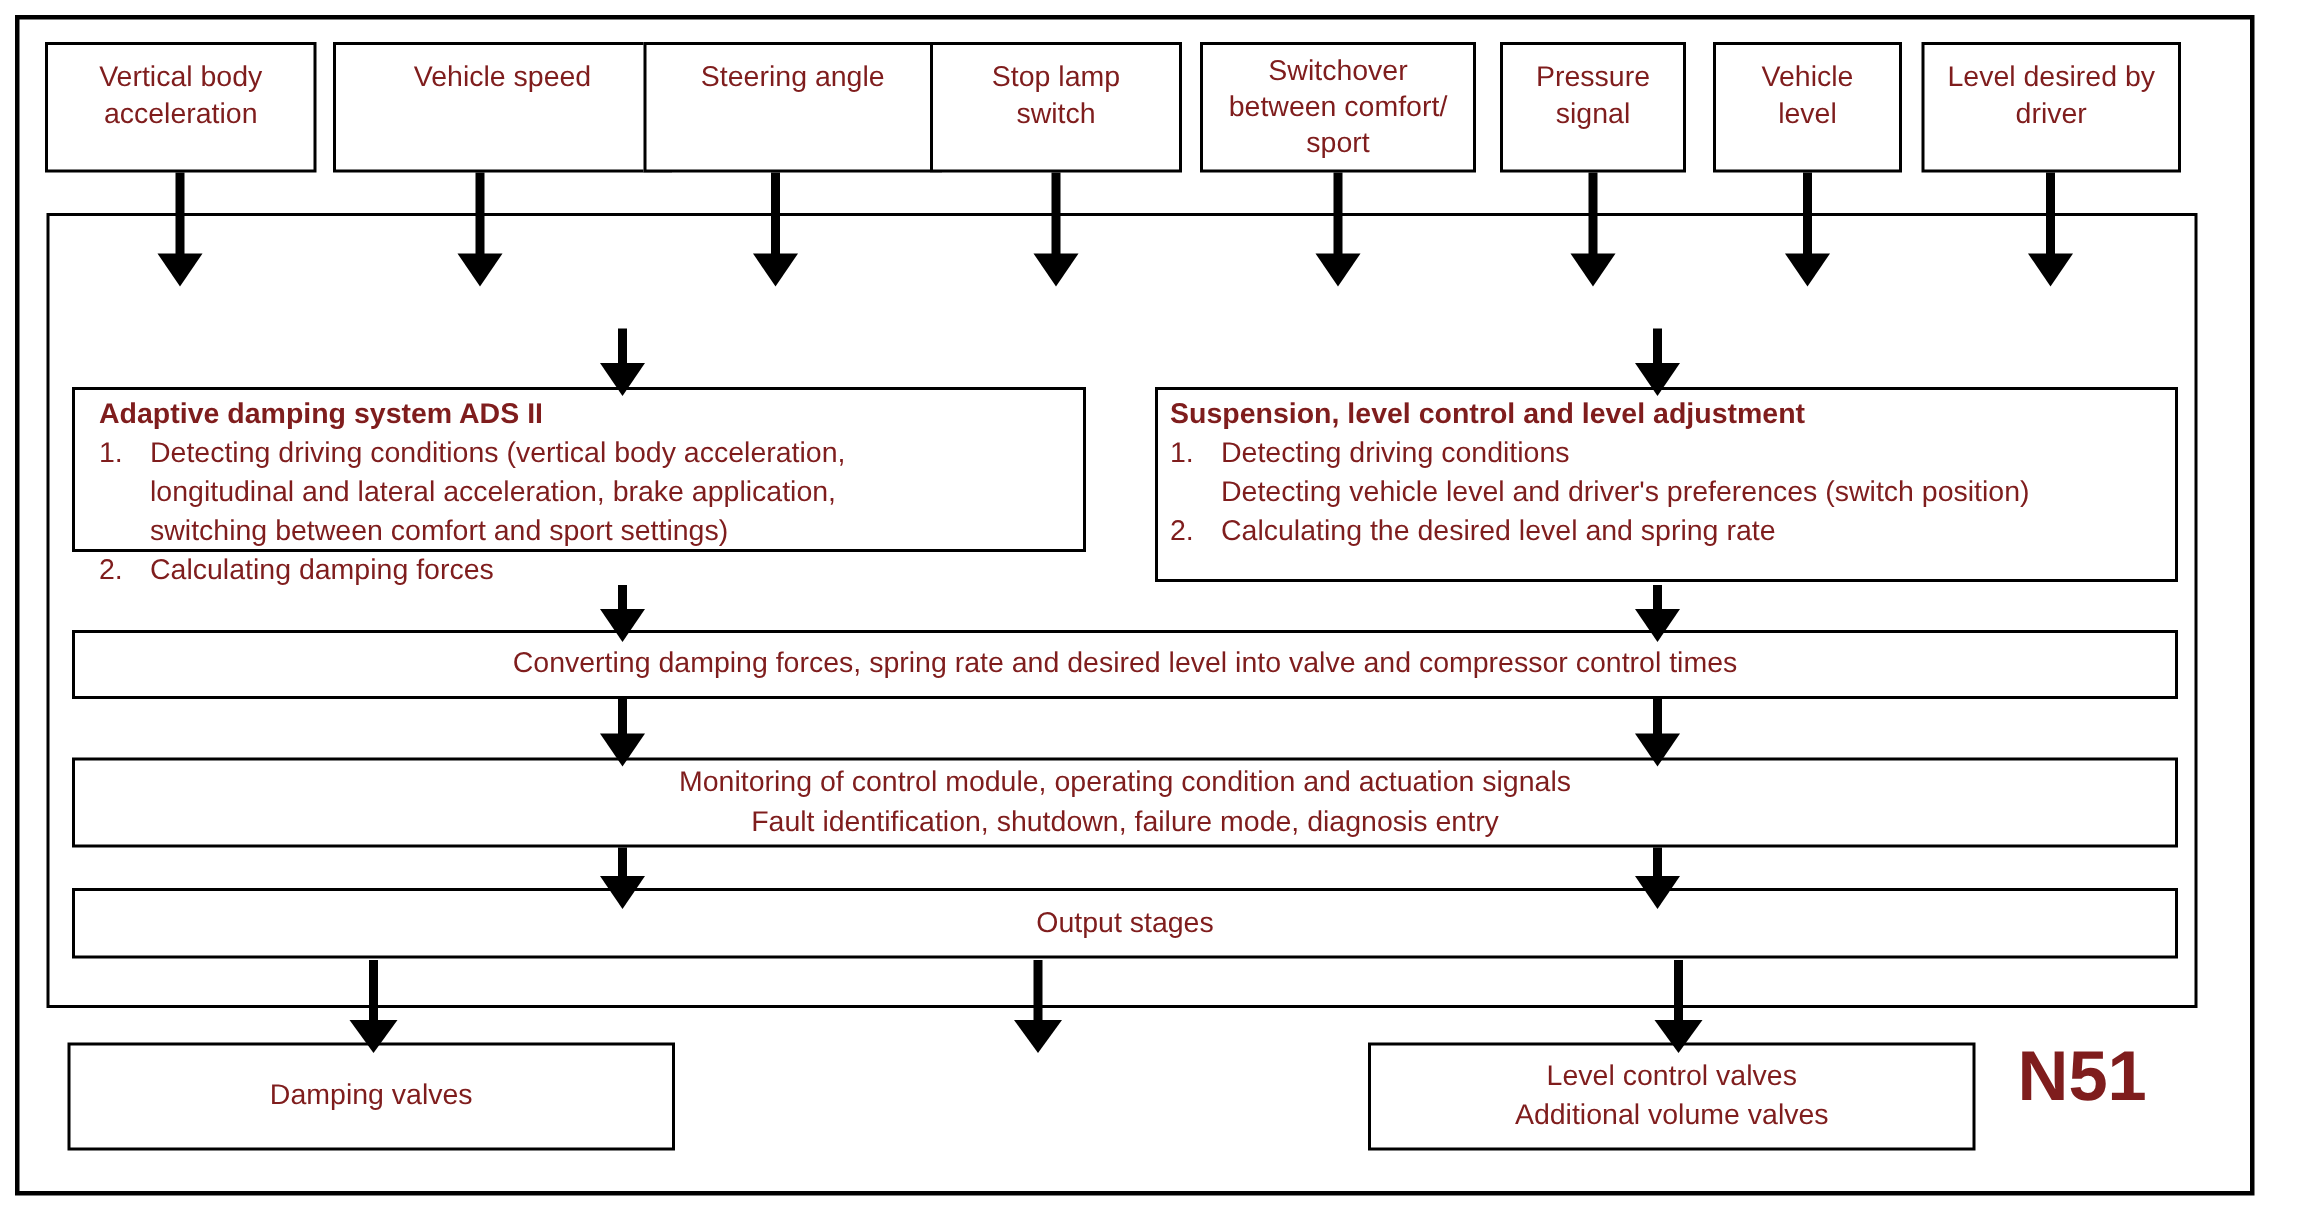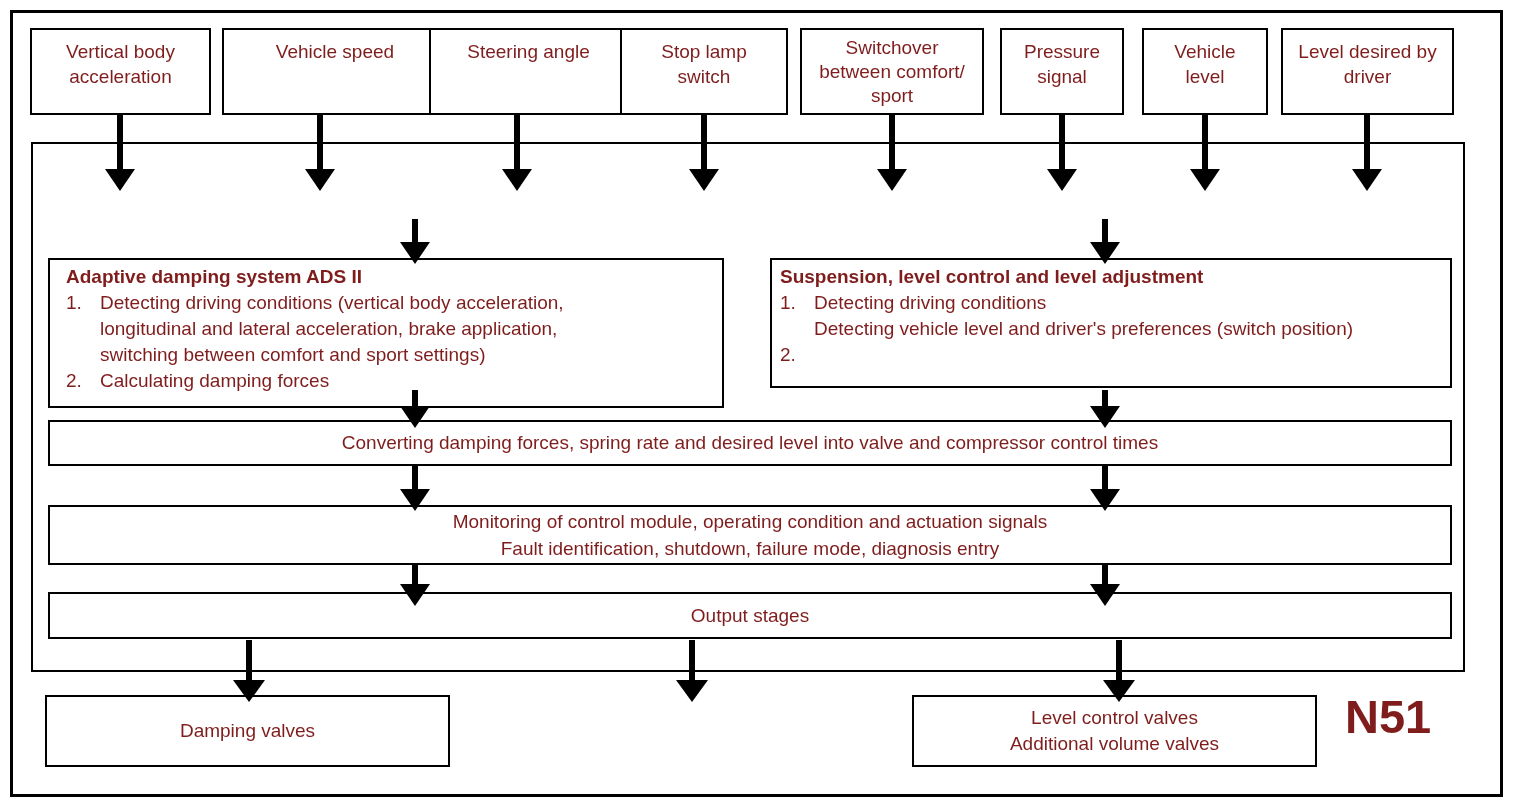--- a/index.html
+++ b/index.html
@@ -61,21 +61,21 @@
   <div class="box boxlayer topbox" style="left:1142px; top:28px; width:126px; height:87px;">
     <div>Vehicle</div>
     <div>level</div>
   </div>
   <div class="box boxlayer topbox" style="left:1281px; top:28px; width:173px; height:87px;">
     <div>Level desired by</div>
     <div>driver</div>
   </div>
 
 
-  <div class="box boxlayer panel" style="left:48px; top:258px; width:676px; height:150px;padding-left:16px;">
+  <div class="box boxlayer panel" style="left:48px; top:258px; width:676px; height:110px;padding-left:16px;">
     <div class="title">Adaptive damping system ADS II</div>
     <div class="item">
       <div class="num">1.</div>
       <div class="lines">
         <div>Detecting driving conditions (vertical body acceleration,</div>
         <div>longitudinal and lateral acceleration, brake application,</div>
         <div>switching between comfort and sport settings)</div>
       </div>
     </div>
     <div class="item">
@@ -90,20 +90,23 @@
     <div class="title">Suspension, level control and level adjustment</div>
     <div class="item">
       <div class="num">1.</div>
       <div class="lines">
         <div>Detecting driving conditions</div>
         <div>Detecting vehicle level and driver's preferences (switch position)</div>
       </div>
     </div>
     <div class="item">
       <div class="num">2.</div>
+      <div class="lines">
+        <div>Calculating the desired level and spring rate</div>
+      </div>
     </div>
   </div>
 
   <div class="box boxlayer bar center" style="left:48px; top:420px; width:1404px; height:46px;">
     <div>Converting damping forces, spring rate and desired level into valve and compressor control times</div>
   </div>
 
   <div class="box boxlayer bar center" style="left:48px; top:505px; width:1404px; height:60px; line-height:27px;">
     <div>Monitoring of control module, operating condition and actuation signals</div>
     <div>Fault identification, shutdown, failure mode, diagnosis entry</div>

